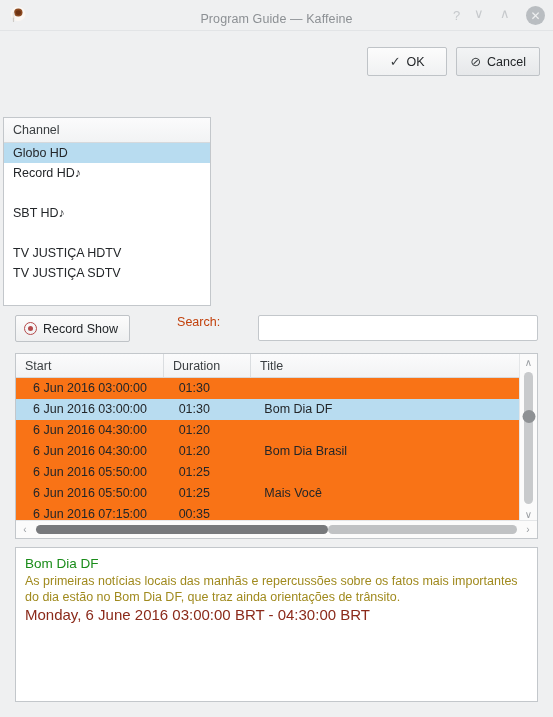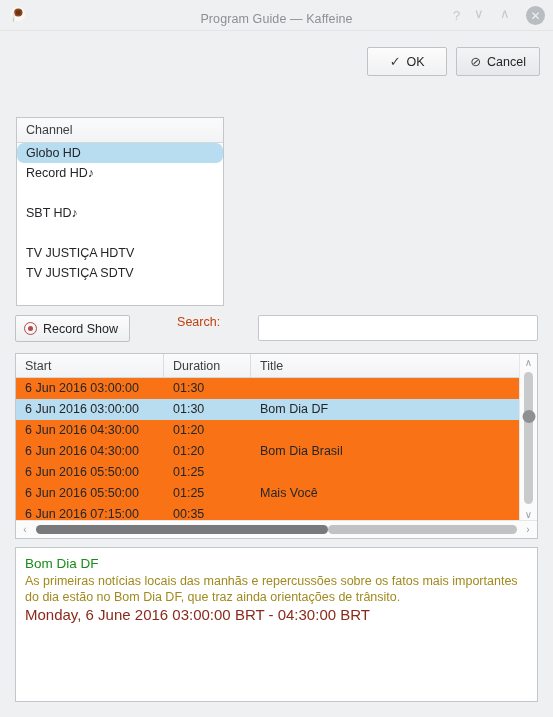--- a/index.html
+++ b/index.html
@@ -84,21 +84,21 @@
     font-size: 12.5px;
     color: #232629;
     cursor: pointer;
   }
   .btn .gl { font-size: 13px; line-height: 1; color: #3b3f42; }
   .btn-cancel { background: linear-gradient(#f3f4f5, #e6e8ea); }
 
   
   .channel-panel {
     position: absolute;
-    left: 16px; top: 86px;
+    left: 3px; top: 86px;
     width: 208px; height: 189px;
     background: #ffffff;
     border: 1px solid #c3c7cb;
   }
   .channel-header {
     height: 25px;
     line-height: 25px;
     padding-left: 9px;
     background: linear-gradient(#fbfbfc, #f2f3f4);
     border-bottom: 1px solid #d6d9dc;
@@ -107,21 +107,20 @@
   }
   .channel-list { padding: 0; margin: 0; list-style: none; }
   .channel-item {
     height: 20px;
     line-height: 20px;
     padding-left: 9px;
     font-size: 12.5px;
     color: #232629;
     white-space: nowrap;
     cursor: pointer;
-    border-radius: 7px;
   }
   .channel-item.selected { background: #b8dcf0; }
 
   
   .search-row {
     position: absolute;
     left: 15px; top: 284px;
     width: 523px; height: 27px;
     display: flex; align-items: flex-start; gap: 29px;
   }
@@ -193,20 +192,21 @@
   .th.c-start { width: 148px; }
   .th.c-dur   { width: 87px; }
   .th.c-title { width: 269px; border-right: none; }
   .table-body {
     width: 504px;
   }
   .trow {
     display: flex;
     height: 21px;
     cursor: pointer;
+    padding-left: 8px;
   }
   .trow.selected { background: #b8dcf0; }
   .td {
     line-height: 21px;
     padding-left: 9px;
     font-size: 12.5px;
     color: #232629;
     overflow: hidden;
     white-space: nowrap;
   }

